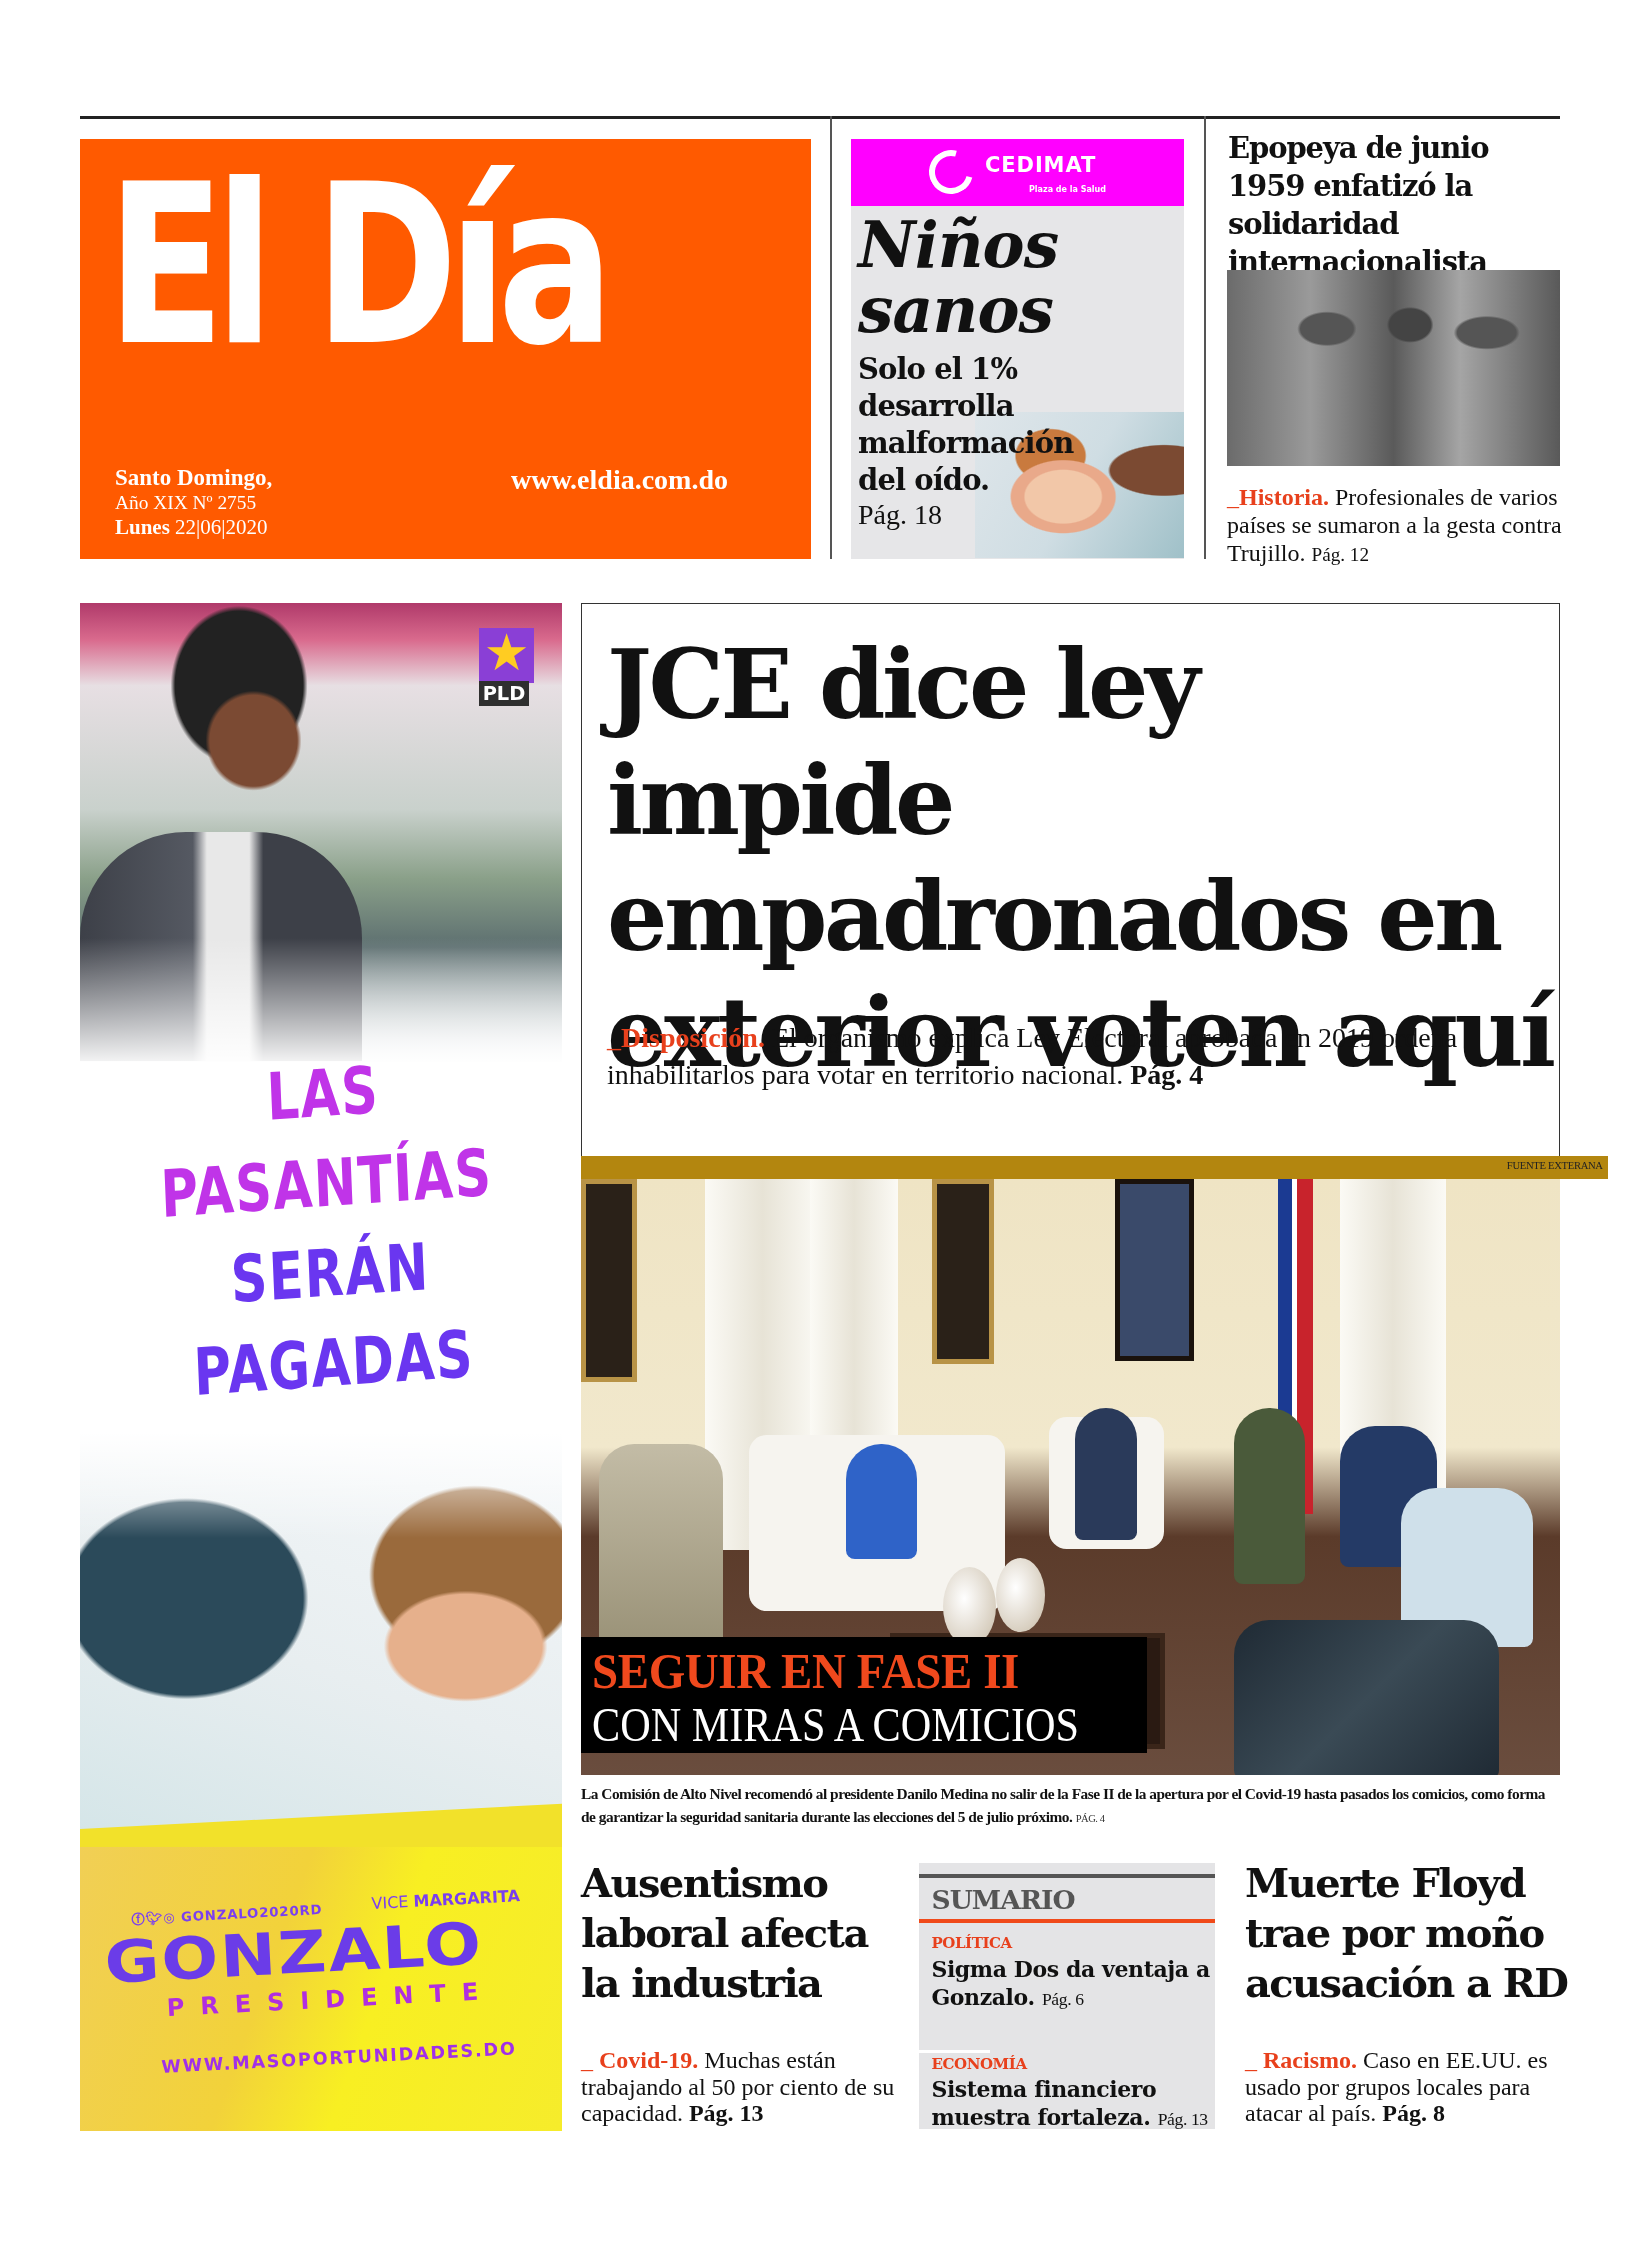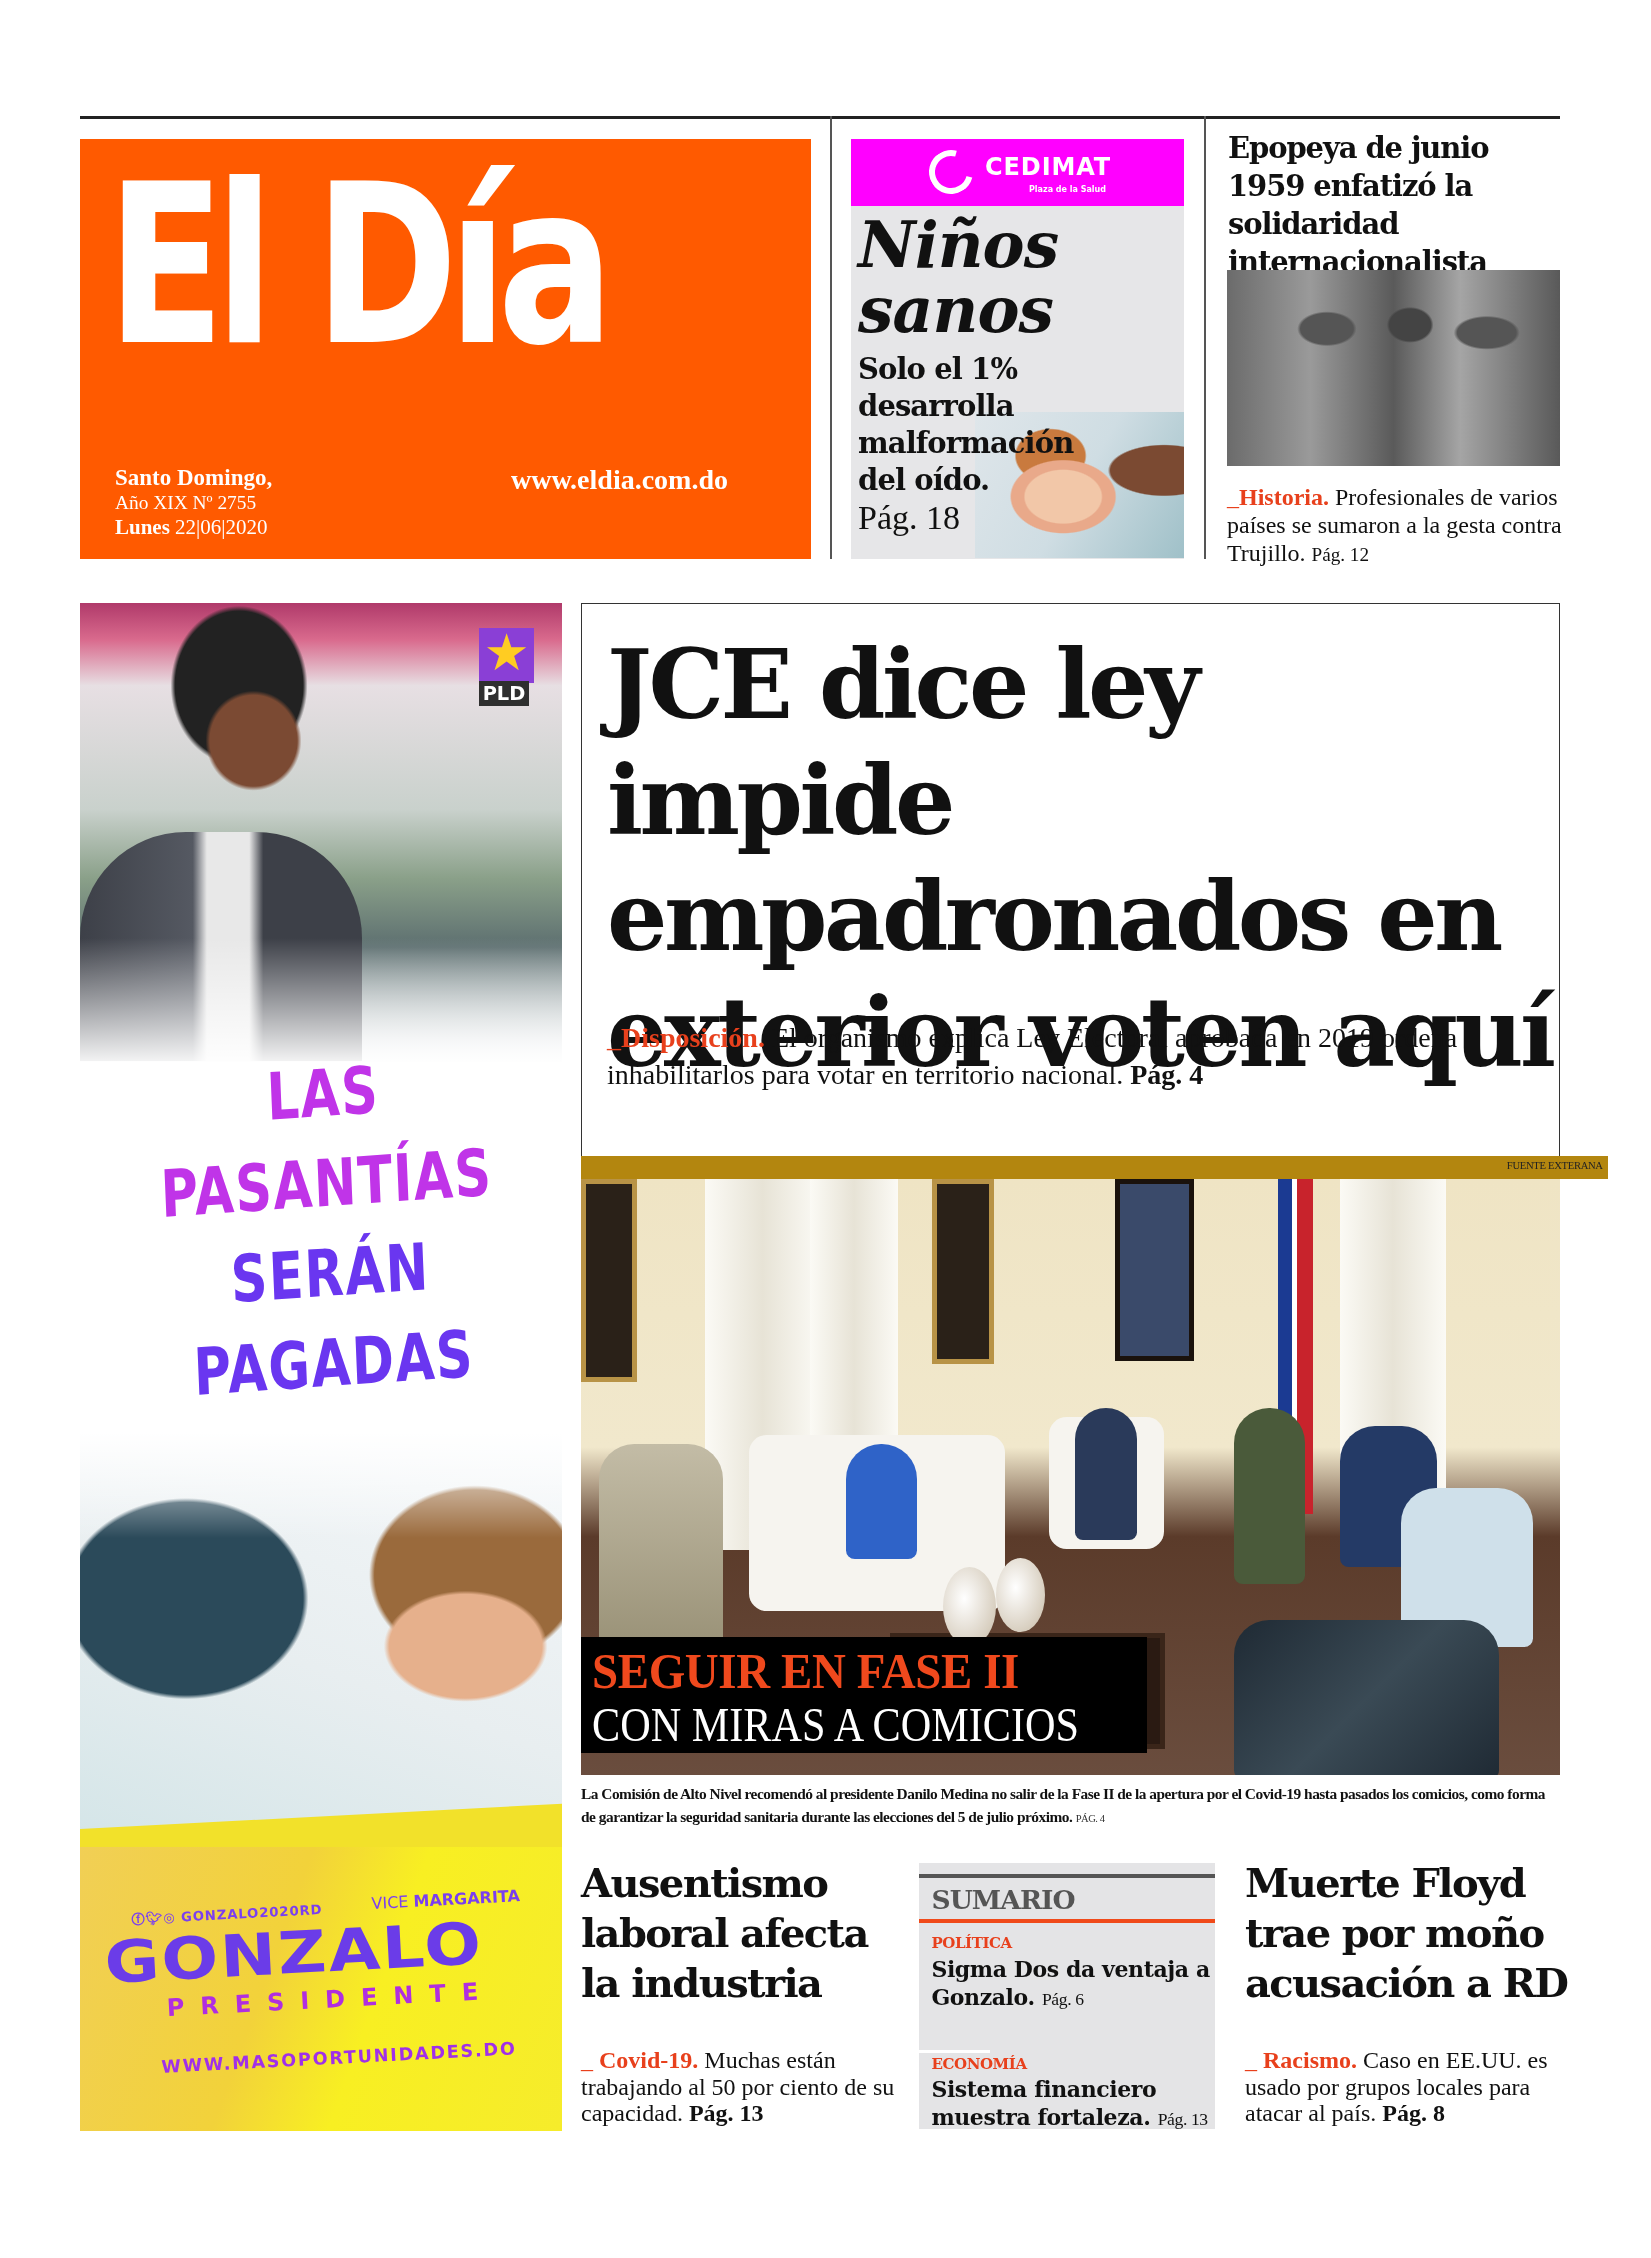--- a/index.html
+++ b/index.html
@@ -14,25 +14,25 @@
   .mast-city { left: 35px; top: 326px; font-family: "Liberation Serif", serif; font-weight: bold; color: #fff; font-size: 23px; }
   .mast-year { left: 35px; top: 353px; font-family: "Liberation Serif", serif; color: #fff; font-size: 19.4px; }
   .mast-date { left: 35px; top: 376px; font-family: "Liberation Serif", serif; color: #fff; font-size: 21px; }
   .mast-date b { font-weight: bold; }
   .mast-url { left: 431px; top: 325px; font-family: "Liberation Serif", serif; font-weight: bold; color: #fff; font-size: 28px; }
 
   
   .promo { left: 851px; top: 139px; width: 333px; height: 420px; background: #e6e6e8; overflow: hidden; }
   .promo-bar { left: 0; top: 0; width: 333px; height: 67px; background: #ff00ff; }
   .promo-logo { left: 78px; top: 10.6px; width: 44px; height: 44px; border-radius: 50%; border: 6.2px solid #fff; border-right-color: transparent; box-sizing: border-box; transform: rotate(-30deg); }
-  .promo-brand { left: 134px; top: 14px; color: #fff; font-family: "DejaVu Sans", sans-serif; font-weight: bold; font-size: 24px; letter-spacing: 0.9px; }
+  .promo-brand { left: 134px; top: 14px; color: #fff; font-family: "DejaVu Sans", sans-serif; font-weight: bold; font-size: 21px; letter-spacing: 0.9px; }
   .promo-sub { left: 178px; top: 46px; color: #fff; font-family: "DejaVu Sans", sans-serif; font-size: 8px; font-weight: bold; }
   .promo-title { left: 7px; top: 74px; font-family: "DejaVu Serif", serif; font-weight: bold; font-size: 63px; line-height: 65px; letter-spacing: -0.9px; font-style: italic; }
   .promo-text { left: 7px; top: 212px; font-family: "DejaVu Serif", serif; font-weight: bold; font-size: 29px; line-height: 37px; letter-spacing: -0.9px; width: 229px; z-index: 2; }
-  .promo-page { left: 7px; top: 360px; font-family: "Liberation Serif", serif; font-size: 34px; z-index: 2; }
+  .promo-page { left: 7px; top: 360px; font-family: "Liberation Serif", serif; font-size: 28px; z-index: 2; }
   .promo-photo { left: 124px; top: 273px; width: 210px; height: 146px; background: radial-gradient(ellipse at 42% 58%, #f2c7a8 0 22%, #e9a98a 23% 30%, transparent 31%), radial-gradient(ellipse at 36% 30%, #c97a3e 0 18%, transparent 19%), radial-gradient(ellipse at 90% 40%, #7b4a32 0 20%, transparent 21%), linear-gradient(120deg, #dfe6ea 0%, #cfdde3 50%, #9fc0c8 100%); }
 
   
   .hist-title { left: 1228px; top: 129px; width: 335px; font-family: "DejaVu Serif", serif; font-weight: bold; font-size: 29px; line-height: 38px; letter-spacing: -1.1px; }
   .hist-photo { left: 1227px; top: 270px; width: 333px; height: 196px; background: radial-gradient(ellipse at 30% 30%, #555 0 8%, transparent 9%), radial-gradient(ellipse at 55% 28%, #444 0 8%, transparent 9%), radial-gradient(ellipse at 78% 32%, #555 0 8%, transparent 9%), linear-gradient(90deg, #6b6b6b 0%, #9a9a9a 25%, #5a5a5a 50%, #a5a5a5 70%, #595959 100%); filter: grayscale(1); }
   .hist-body { left: 1227px; top: 483px; width: 335px; font-family: "Liberation Serif", serif; font-size: 24px; line-height: 28px; }
 
   .kicker { color: #e8401c; font-weight: bold; }
   .kicker-dash { color: #e8401c; }
   .pg-small { font-size: 0.8em; }

